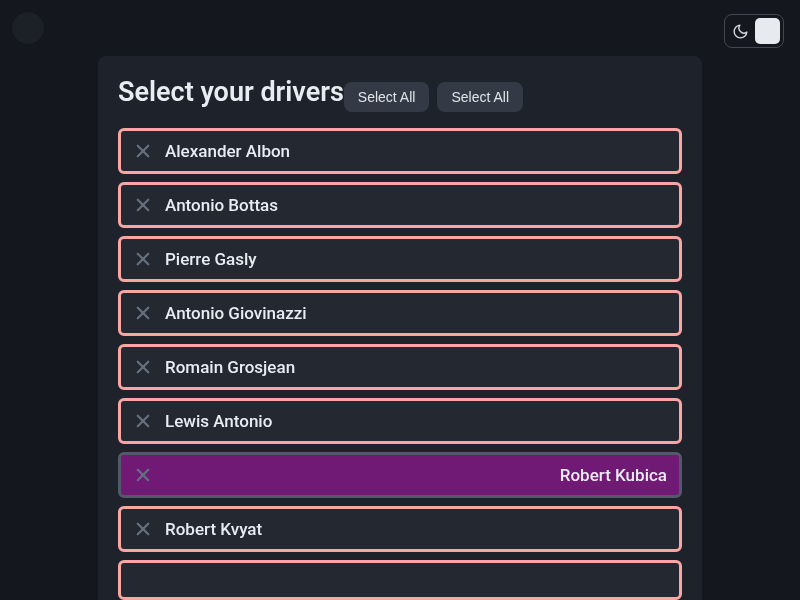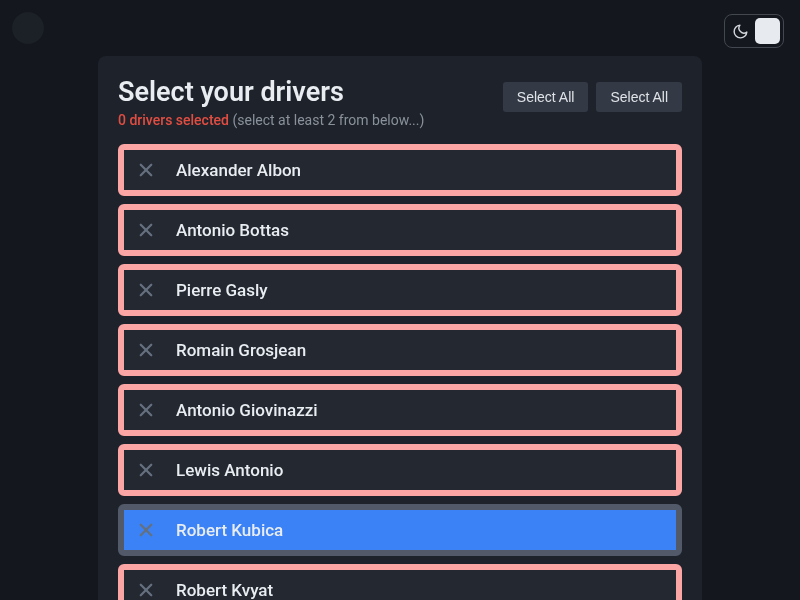--- a/index.html
+++ b/index.html
@@ -53,21 +53,20 @@
       left: 98px;
       top: 56px;
       width: 604px;
       background: #1e232b;
       border-radius: 8px;
       padding: 20px 20px 20px 20px;
       height: 600px;
     }
     .card-header {
       display: flex;
-      justify-content: space-between;
       align-items: flex-start;
     }
     .header-left .title {
       font-size: 27px;
       font-weight: 600;
       color: #e9edf2;
       line-height: 1.2;
     }
     .subtext {
       font-size: 14px;
@@ -81,46 +80,47 @@
       color: #8a919a;
     }
     .header-actions {
       display: flex;
       gap: 8px;
       margin-top: 6px;
     }
     .action-btn {
       background: #343a45;
       border: none;
-      border-radius: 3px;
+      border-radius: 8px;
       color: #dfe3e8;
       font-size: 14px;
       padding: 7px 14px;
       cursor: pointer;
     }
     .driver-list {
       margin-top: 16px;
       display: flex;
       flex-direction: column;
       gap: 8px;
     }
     .driver-item {
       display: flex;
       align-items: center;
-      gap: 20px;
-      border: 6px solid #fca5a5;
+      gap: 12px;
+      border: 3px solid #fca5a5;
       background: #232831;
       border-radius: 6px;
       padding: 10px 12px;
       min-height: 40px;
       cursor: pointer;
     }
     .driver-item.hovered {
-      background: #3b82f6;
+      background: #701a75;
       border-color: #525a69;
+      justify-content: space-between;
     }
     .driver-item .x-icon {
       width: 20px;
       height: 20px;
       display: flex;
       align-items: center;
       justify-content: center;
       flex-shrink: 0;
     }
     .driver-item .x-icon svg {
@@ -143,24 +143,20 @@
       <path d="M21 12.79A9 9 0 1 1 11.21 3 A7 7 0 0 0 21 12.79z"></path>
     </svg>
   </div>
   <div class="active-side"></div>
 </div>
 
 <div class="card">
   <div class="card-header">
     <div class="header-left">
       <div class="title">Select your drivers</div>
-      <div class="subtext">
-        <span class="count">0 drivers selected</span>
-        <span class="hint">(select at least 2 from below...)</span>
-      </div>
     </div>
     <div class="header-actions">
       <button class="action-btn">Select All</button>
       <button class="action-btn">Select All</button>
     </div>
   </div>
 
   <div class="driver-list" id="driver-list">
       <div class="driver-item">
         <span class="x-icon">
@@ -189,30 +185,30 @@
         </span>
         <span class="name">Pierre Gasly</span>
       </div>
       <div class="driver-item">
         <span class="x-icon">
           <svg width="18" height="18" viewBox="0 0 24 24" fill="none" stroke-width="3" stroke-linecap="round">
             <line x1="5" y1="5" x2="19" y2="19"></line>
             <line x1="19" y1="5" x2="5" y2="19"></line>
           </svg>
         </span>
+        <span class="name">Antonio Giovinazzi</span>
+      </div>
+      <div class="driver-item">
+        <span class="x-icon">
+          <svg width="18" height="18" viewBox="0 0 24 24" fill="none" stroke-width="3" stroke-linecap="round">
+            <line x1="5" y1="5" x2="19" y2="19"></line>
+            <line x1="19" y1="5" x2="5" y2="19"></line>
+          </svg>
+        </span>
         <span class="name">Romain Grosjean</span>
-      </div>
-      <div class="driver-item">
-        <span class="x-icon">
-          <svg width="18" height="18" viewBox="0 0 24 24" fill="none" stroke-width="3" stroke-linecap="round">
-            <line x1="5" y1="5" x2="19" y2="19"></line>
-            <line x1="19" y1="5" x2="5" y2="19"></line>
-          </svg>
-        </span>
-        <span class="name">Antonio Giovinazzi</span>
       </div>
       <div class="driver-item">
         <span class="x-icon">
           <svg width="18" height="18" viewBox="0 0 24 24" fill="none" stroke-width="3" stroke-linecap="round">
             <line x1="5" y1="5" x2="19" y2="19"></line>
             <line x1="19" y1="5" x2="5" y2="19"></line>
           </svg>
         </span>
         <span class="name">Lewis Antonio</span>
       </div>

